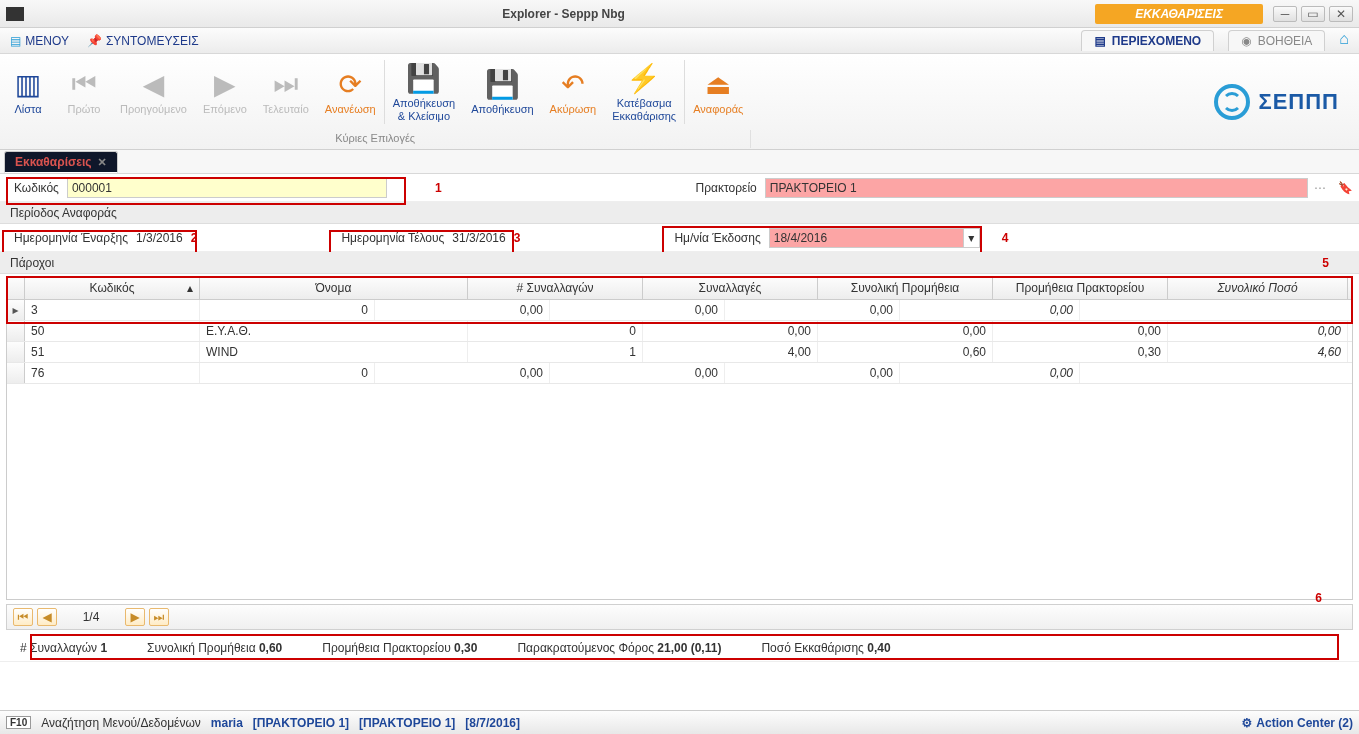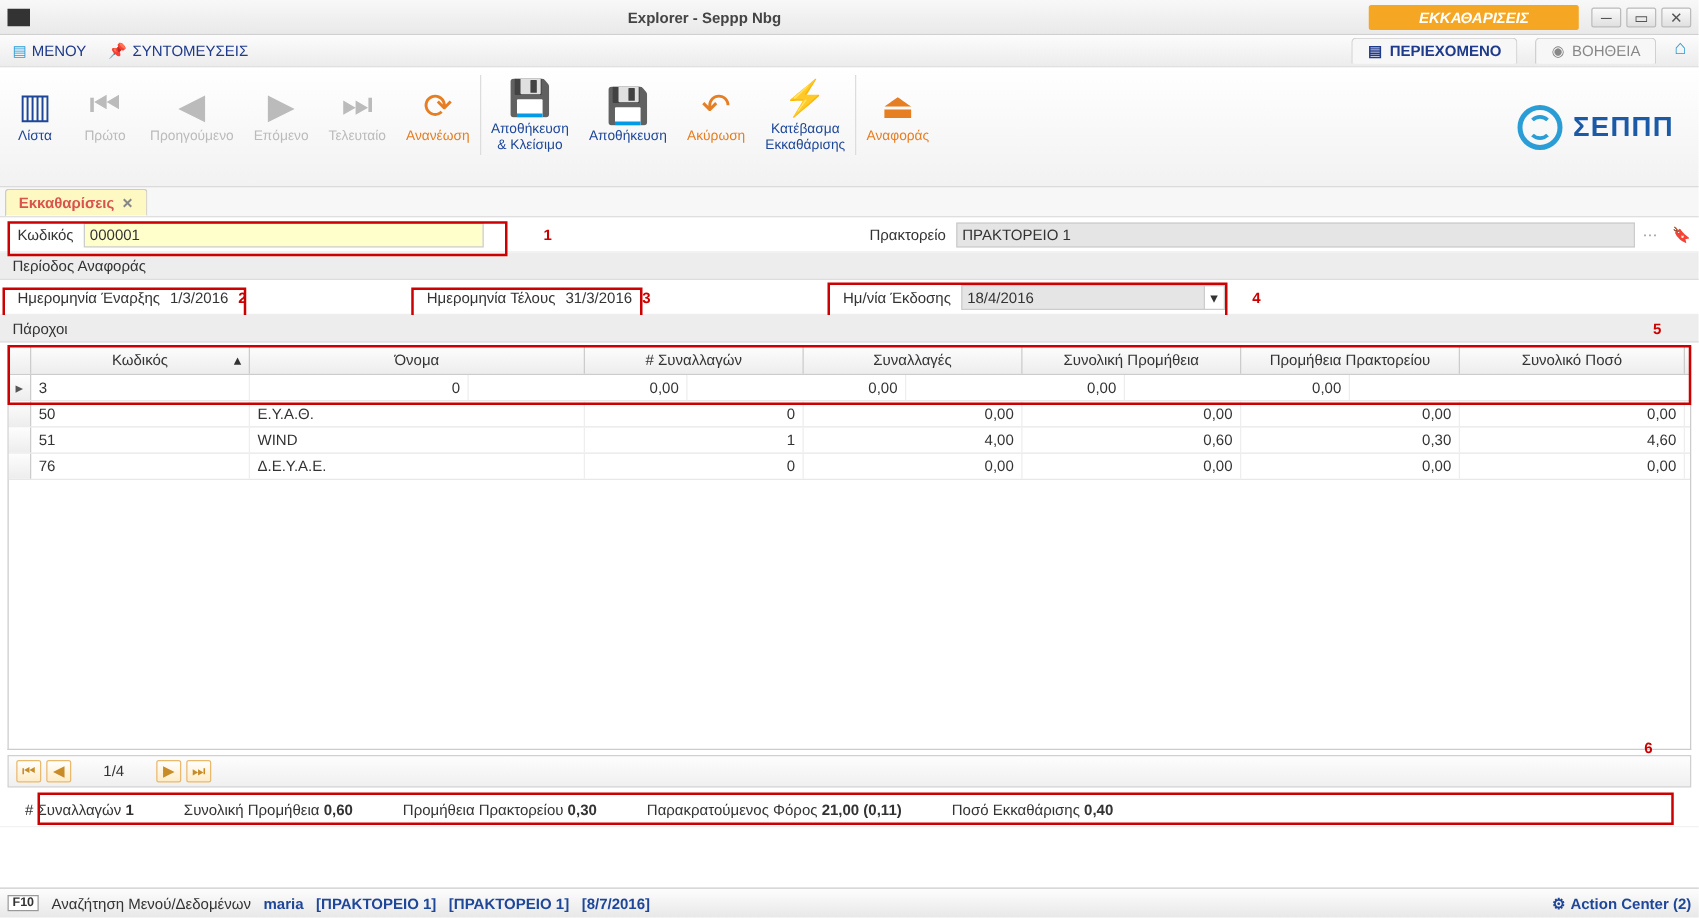--- a/index.html
+++ b/index.html
@@ -28,47 +28,47 @@
 .ribbon-btn .icon { font-size: 28px; margin-bottom: 2px; }
 .ribbon-btn .lbl { font-size: 11px; line-height: 1.1; }
 .ribbon-caption { text-align: center; font-size: 11px; color: #888; padding: 2px 0 4px; border-right: 1px solid #e0e0e0; }
 .sep { width: 1px; background: #ddd; margin: 6px 0; }
 .brand { margin-left: auto; display: flex; align-items: center; padding-right: 20px; }
 .brand-logo { width: 36px; height: 36px; border: 4px solid #2a9dd6; border-radius: 50%; position: relative; margin-right: 8px; }
 .brand-logo::before { content: ""; position: absolute; inset: 4px; border: 3px solid #2a9dd6; border-radius: 50%; border-left-color: transparent; border-right-color: transparent; }
 .brand-text { font-size: 22px; font-weight: 700; color: #1b5aa6; letter-spacing: 1px; }
 
 .doc-tabs { height: 24px; background: #f7f7f7; border-bottom: 1px solid #d8d8d8; display: flex; align-items: flex-end; padding-left: 4px; }
-.doc-tab { background: #fef9c3; border: 1px solid #ccc; border-bottom: 1px solid #fff; padding: 3px 10px; display: flex; align-items: center; gap: 6px; border-radius: 3px 3px 0 0; font-weight: 600; color: #d9534f; }
+.doc-tab { background: #0f172a; border: 1px solid #ccc; border-bottom: 1px solid #fff; padding: 3px 10px; display: flex; align-items: center; gap: 6px; border-radius: 3px 3px 0 0; font-weight: 600; color: #d9534f; }
 .doc-tab .close { color: #888; cursor: pointer; font-size: 11px; }
 
 .form-area { padding: 0; background: #fff; }
 .row { display: flex; align-items: center; height: 28px; border-bottom: 1px solid #eee; }
 .row .lbl { color: #333; padding: 0 8px 0 14px; }
-.row input, .row .field { height: 20px; border: 1px solid #ccc; padding: 0 4px; color: #333; background: #e5e5e5; }
+.row input, .row .field { height: 20px; border: 1px solid #ccc; padding: 0 4px; color: #333; background: #fca5a5; }
 .code-input { width: 320px; background: #ffffcc !important; color: #1e4fbb; }
 .highlight-red { border: 2px solid #c00 !important; position: absolute; pointer-events: none; }
 .section-title { background: #ededed; height: 22px; display: flex; align-items: center; padding-left: 10px; font-weight: 500; color: #333; border-bottom: 1px solid #ddd; }
 .num-anno { color: #c00; font-size: 12px; padding-left: 8px; font-weight: 600; }
 
 
 .grid-head { display: flex; background: linear-gradient(#fdfdfd,#ededed); border: 1px solid #ccc; height: 24px; }
 .grid-head .th { border-right: 1px solid #ccc; display: flex; align-items: center; justify-content: center; font-weight: 500; color: #333; position: relative; }
 .grid-body { border: 1px solid #ccc; border-top: none; background: #fff; }
 .grid-row { display: flex; height: 21px; border-bottom: 1px solid #e8e8e8; }
 .grid-row .td { border-right: 1px solid #eee; padding: 0 6px; display: flex; align-items: center; overflow: hidden; }
 .td.r { justify-content: flex-end; }
 .row-ind { width: 18px; background: linear-gradient(#fdfdfd,#ededed); border-right: 1px solid #ccc; display: flex; align-items: center; justify-content: center; color: #555; }
 .col-code { width: 175px; }
 .col-name { width: 268px; }
 .col-trans { width: 175px; }
 .col-transv { width: 175px; }
 .col-comm { width: 175px; }
 .col-acomm { width: 175px; }
-.col-total { width: 180px; }
+.col-total { width: 180px; font-style: italic; }
 
 .pager { height: 26px; border: 1px solid #d0d0d0; display: flex; align-items: center; gap: 4px; padding: 0 6px; background: linear-gradient(#fdfdfd,#f0f0f0); }
 .pager .pbtn { width: 20px; height: 18px; border: 1px solid #e9b96e; background: linear-gradient(#fff,#ffecc6); display:flex;align-items:center;justify-content:center; color:#c78c28; cursor:pointer; border-radius:2px; }
 .pager .pg { width: 60px; text-align: center; }
 
 .totals-row { display: flex; align-items: center; height: 28px; padding: 0 20px; gap: 40px; border-bottom: 1px solid #eee; position: relative; }
 .totals-row span.lbl2 { color: #333; }
 .totals-row span.v { font-weight: 600; }
 
 .statusbar { height: 24px; background: linear-gradient(#fdfdfd,#e8e8e8); border-top: 1px solid #ccc; display: flex; align-items: center; padding: 0 6px; gap: 10px; font-weight: 600; color: #1e4799; position: absolute; bottom: 0; left: 0; right: 0; }
@@ -161,20 +161,21 @@
           <div class="icon">⚡</div>
           <div class="lbl" style="white-space:pre">Κατέβασμα
 Εκκαθάρισης</div>
         </div>
       <div class="sep"></div>
       <div class="ribbon-btn" style="color:#e67e22">
           <div class="icon">⏏</div>
           <div class="lbl">Αναφοράς</div>
         </div>
     </div>
+    <div class="ribbon-caption">Κύριες Επιλογές</div>
   </div>
   <div class="brand">
     <div class="brand-logo"></div>
     <div class="brand-text">ΣΕΠΠΠ</div>
   </div>
 </div>
 
 <div class="doc-tabs">
   <div class="doc-tab">
     <span>Εκκαθαρίσεις</span>
@@ -268,21 +269,20 @@
           <div class="td col-name">WIND</div>
           <div class="td r col-trans">1</div>
           <div class="td r col-transv">4,00</div>
           <div class="td r col-comm">0,60</div>
           <div class="td r col-acomm">0,30</div>
           <div class="td r col-total">4,60</div>
         </div>
         <div class="grid-row">
           <div class="row-ind"></div>
           <div class="td col-code">76</div>
-          <div class="td col-name">Δ.Ε.Υ.Α.Ε.</div>
           <div class="td r col-trans">0</div>
           <div class="td r col-transv">0,00</div>
           <div class="td r col-comm">0,00</div>
           <div class="td r col-acomm">0,00</div>
           <div class="td r col-total">0,00</div>
         </div>
       </div>
   </div>
 
   <div class="pager" style="margin:4px 6px;position:relative">

